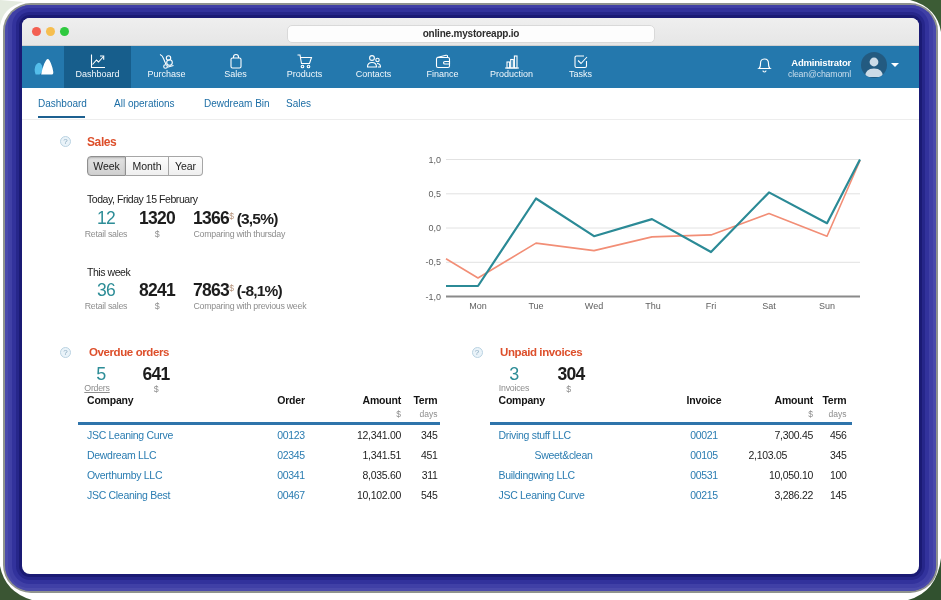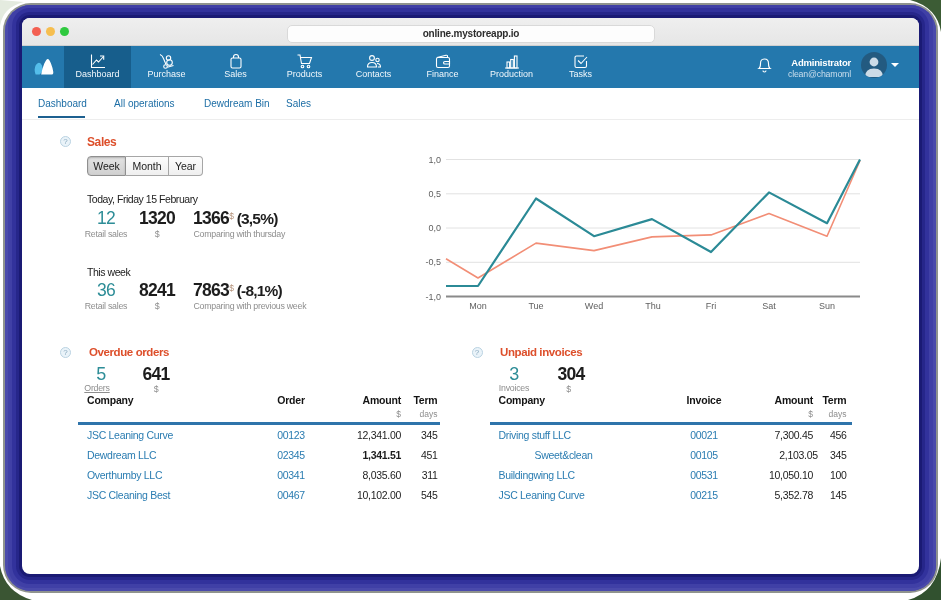--- a/index.html
+++ b/index.html
@@ -242,21 +242,21 @@
     <div class="tsub rgt" style="left:290px; top:390.5px; width:89px;">$</div>
     <div class="thead rgt" style="left:385px; top:376px; width:30.5px;">Term</div>
     <div class="tsub rgt" style="left:385px; top:390.5px; width:30.5px;">days</div>
     <div class="hline" style="left:56px; top:404px; width:362px;"></div>
     <div class="trow lnk" style="left:65px; top:410.5px;">JSC Leaning Curve</div>
     <div class="trow lnk ctr" style="left:239px; top:410.5px; width:60px;">00123</div>
     <div class="trow amt rgt" style="left:290px; top:410.5px; width:89px;">12,341.00</div>
     <div class="trow amt rgt" style="left:385px; top:410.5px; width:30.5px;">345</div>
     <div class="trow lnk" style="left:65px; top:430.7px;">Dewdream LLC</div>
     <div class="trow lnk ctr" style="left:239px; top:430.7px; width:60px;">02345</div>
-    <div class="trow amt rgt" style="left:290px; top:430.7px; width:89px;font-weight:bold;">1,341.51</div>
+    <div class="trow amt rgt" style="left:290px; top:430.7px; width:89px;">1,341.51</div>
     <div class="trow amt rgt" style="left:385px; top:430.7px; width:30.5px;">451</div>
     <div class="trow lnk" style="left:65px; top:450.9px;">Overthumby LLC</div>
     <div class="trow lnk ctr" style="left:239px; top:450.9px; width:60px;">00341</div>
     <div class="trow amt rgt" style="left:290px; top:450.9px; width:89px;">8,035.60</div>
     <div class="trow amt rgt" style="left:385px; top:450.9px; width:30.5px;">311</div>
     <div class="trow lnk" style="left:65px; top:471.4px;">JSC Cleaning Best</div>
     <div class="trow lnk ctr" style="left:239px; top:471.4px; width:60px;">00467</div>
     <div class="trow amt rgt" style="left:290px; top:471.4px; width:89px;">10,102.00</div>
     <div class="trow amt rgt" style="left:385px; top:471.4px; width:30.5px;">545</div>
 
@@ -272,24 +272,24 @@
     <div class="tsub rgt" style="left:702px; top:390.5px; width:89px;">$</div>
     <div class="thead rgt" style="left:794px; top:376px; width:30.5px;">Term</div>
     <div class="tsub rgt" style="left:794px; top:390.5px; width:30.5px;">days</div>
     <div class="hline" style="left:467.5px; top:404px; width:362px;"></div>
     <div class="trow lnk" style="left:476.5px; top:410.5px;">Driving stuff LLC</div>
     <div class="trow lnk ctr" style="left:652px; top:410.5px; width:60px;">00021</div>
     <div class="trow amt rgt" style="left:702px; top:410.5px; width:89px;">7,300.45</div>
     <div class="trow amt rgt" style="left:794px; top:410.5px; width:30.5px;">456</div>
     <div class="trow lnk" style="left:476.5px; top:430.7px;margin-left:36px;">Sweet&amp;clean</div>
     <div class="trow lnk ctr" style="left:652px; top:430.7px; width:60px;">00105</div>
-    <div class="trow amt rgt" style="left:732px; top:430.7px; width:89px;text-align:center;">2,103.05</div>
+    <div class="trow amt rgt" style="left:676px; top:430.7px; width:89px;">2,103.05</div>
     <div class="trow amt rgt" style="left:794px; top:430.7px; width:30.5px;">345</div>
     <div class="trow lnk" style="left:476.5px; top:450.9px;">Buildingwing LLC</div>
     <div class="trow lnk ctr" style="left:652px; top:450.9px; width:60px;">00531</div>
     <div class="trow amt rgt" style="left:702px; top:450.9px; width:89px;">10,050.10</div>
     <div class="trow amt rgt" style="left:794px; top:450.9px; width:30.5px;">100</div>
     <div class="trow lnk" style="left:476.5px; top:471.4px;">JSC Leaning Curve</div>
     <div class="trow lnk ctr" style="left:652px; top:471.4px; width:60px;">00215</div>
-    <div class="trow amt rgt" style="left:702px; top:471.4px; width:89px;">5,352.78</div>
+    <div class="trow amt rgt" style="left:702px; top:471.4px; width:89px;">3,286.22</div>
     <div class="trow amt rgt" style="left:794px; top:471.4px; width:30.5px;">145</div>
   </div>
   </div>
 
 </body></html>

